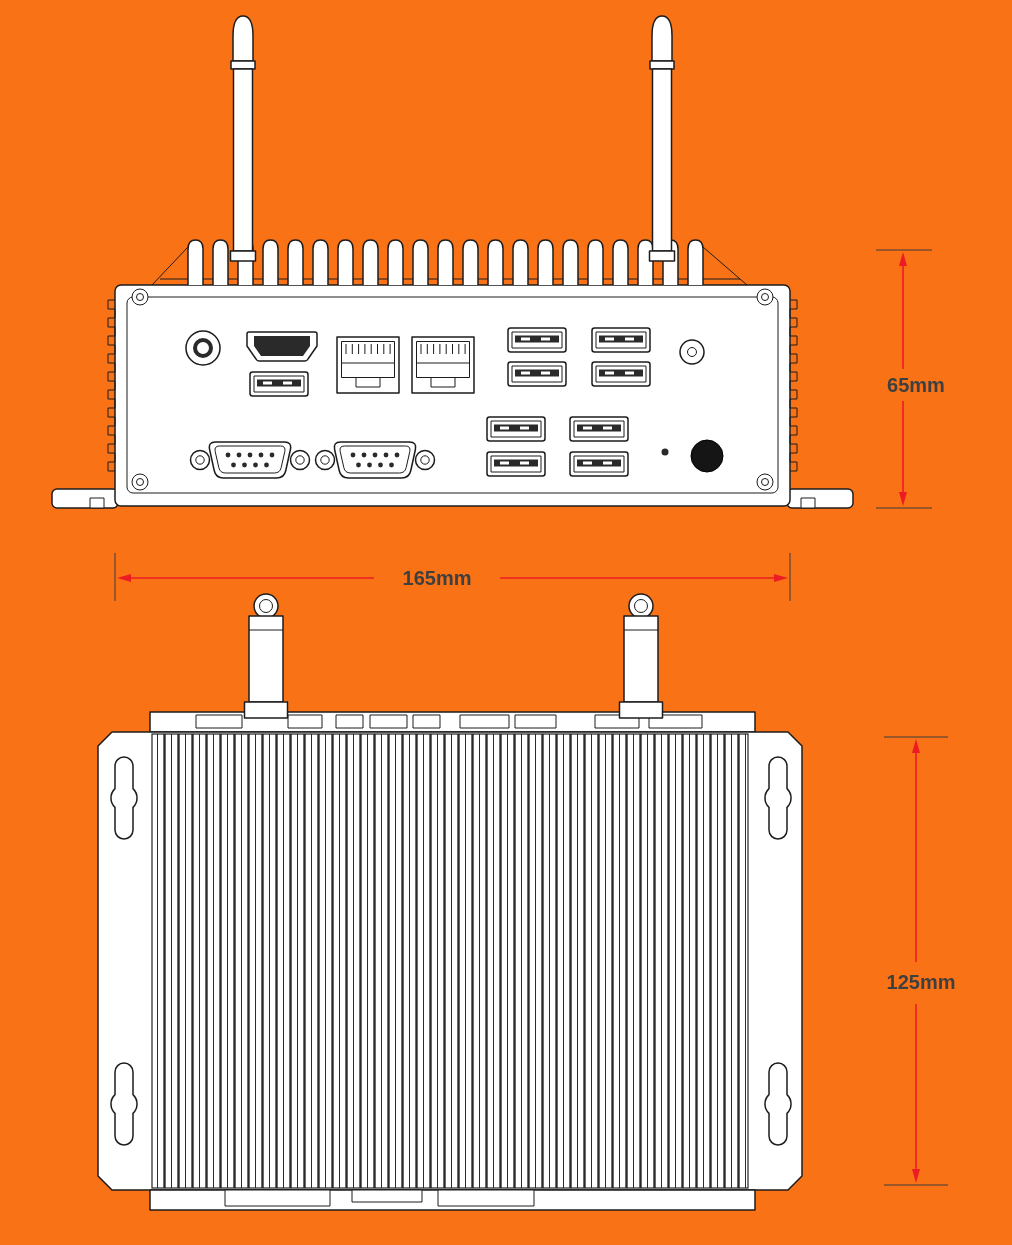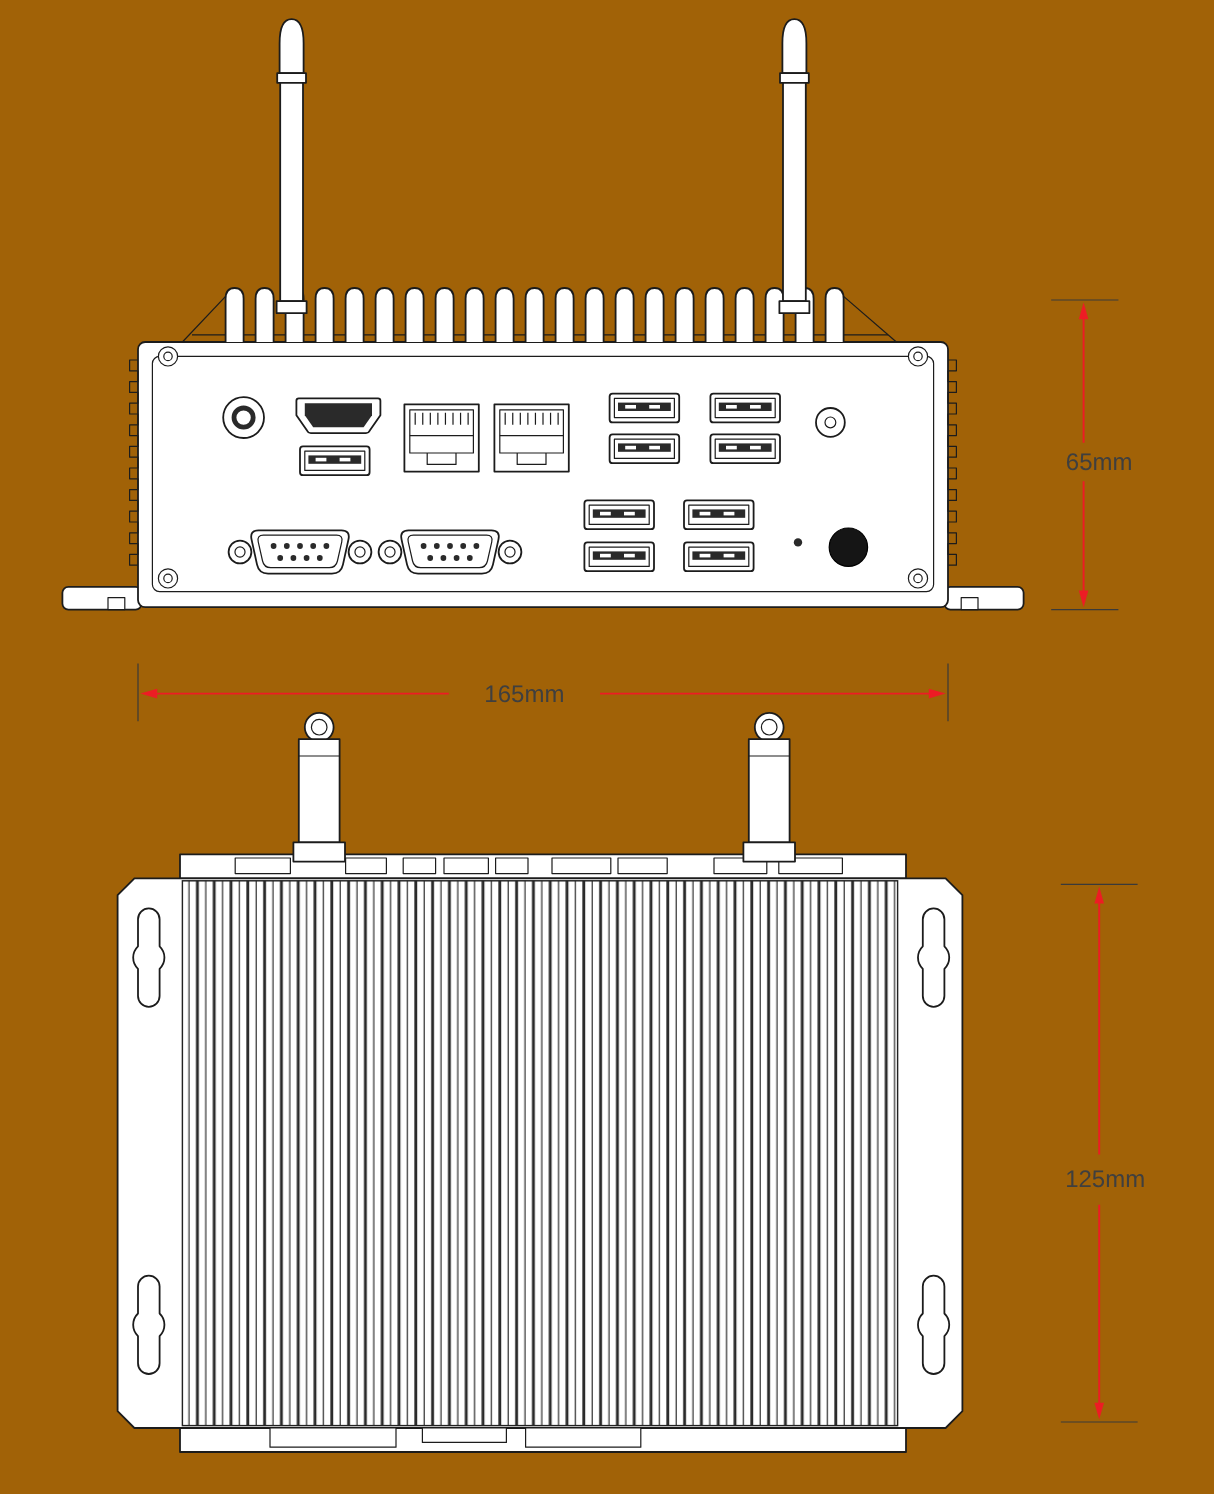--- a/index.html
+++ b/index.html
@@ -1,16 +1,16 @@
 <!DOCTYPE html>
 <html><head>
 <meta charset="utf-8">
 <style>
   html,body { margin:0; padding:0; background:#ffffff; }
-  .stage { position:relative; width:1012px; height:1245px; background:#a16207; overflow:hidden; }
+  .stage { position:relative; width:1012px; height:1245px; background:#f97316; overflow:hidden;font-weight:bold; }
   svg { display:block; }
   .ln   { fill:#ffffff; stroke:#1c1c1c; stroke-width:1.5; stroke-linejoin:round; }
   .lnn  { fill:none;    stroke:#1c1c1c; stroke-width:1.5; stroke-linejoin:round; }
   .thin { fill:none;    stroke:#1c1c1c; stroke-width:1;   stroke-linejoin:round; }
   .thinw{ fill:#ffffff; stroke:#1c1c1c; stroke-width:1;   stroke-linejoin:round; }
   .dark { fill:#2a2a2a; stroke:none; }
   .dim  { fill:none; stroke-width:1.6; }
   .ext  { fill:none; stroke:#3a3a3a; stroke-width:1; }
   .arr  { stroke:none; }
   .dim-text { font-family:"Liberation Sans","DejaVu Sans",sans-serif; font-size:20px;

